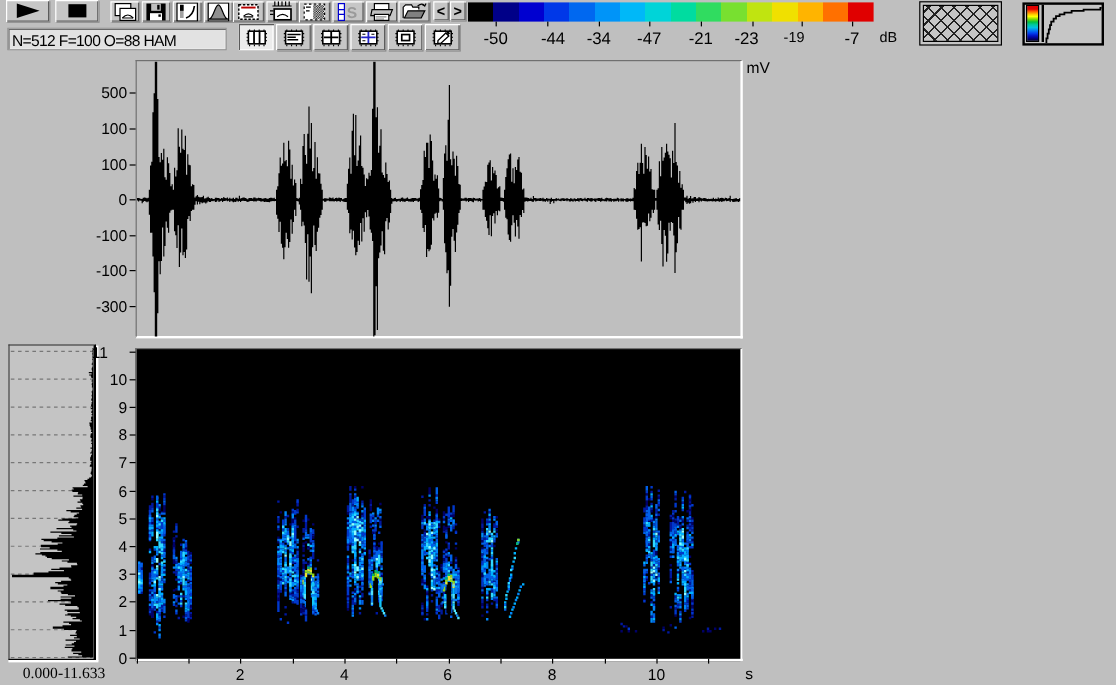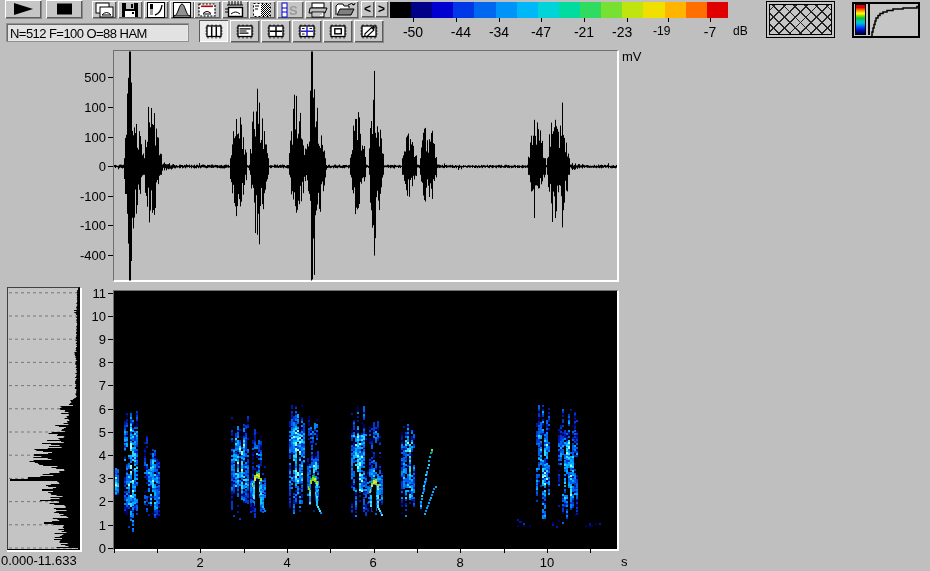--- a/index.html
+++ b/index.html
@@ -194,24 +194,24 @@
     <div style="position:absolute;left:76px;top:101px;width:30px;text-align:right;font-size:13px;line-height:13px;">100</div>
     <div style="position:absolute;left:108px;top:107px;width:5px;height:1px;background:#000"></div>
     <div style="position:absolute;left:76px;top:131px;width:30px;text-align:right;font-size:13px;line-height:13px;">100</div>
     <div style="position:absolute;left:108px;top:137px;width:5px;height:1px;background:#000"></div>
     <div style="position:absolute;left:76px;top:160px;width:30px;text-align:right;font-size:13px;line-height:13px;">0</div>
     <div style="position:absolute;left:108px;top:166px;width:5px;height:1px;background:#000"></div>
     <div style="position:absolute;left:76px;top:190px;width:30px;text-align:right;font-size:13px;line-height:13px;">-100</div>
     <div style="position:absolute;left:108px;top:196px;width:5px;height:1px;background:#000"></div>
     <div style="position:absolute;left:76px;top:219px;width:30px;text-align:right;font-size:13px;line-height:13px;">-100</div>
     <div style="position:absolute;left:108px;top:225px;width:5px;height:1px;background:#000"></div>
-    <div style="position:absolute;left:76px;top:249px;width:30px;text-align:right;font-size:13px;line-height:13px;">-400</div>
+    <div style="position:absolute;left:76px;top:249px;width:30px;text-align:right;font-size:13px;line-height:13px;">-300</div>
     <div style="position:absolute;left:108px;top:255px;width:5px;height:1px;background:#000"></div>
     <div style="position:absolute;left:622px;top:49px;font-size:13px;">mV</div>
-    <div style="position:absolute;left:76px;top:287px;width:30px;text-align:right;font-size:13px;line-height:13px;">11</div>
+    <div style="position:absolute;left:60px;top:287px;width:30px;text-align:right;font-size:13px;line-height:13px;">11</div>
     <div style="position:absolute;left:108px;top:293px;width:5px;height:1px;background:#000"></div>
     <div style="position:absolute;left:76px;top:310px;width:30px;text-align:right;font-size:13px;line-height:13px;">10</div>
     <div style="position:absolute;left:108px;top:316px;width:5px;height:1px;background:#000"></div>
     <div style="position:absolute;left:76px;top:333px;width:30px;text-align:right;font-size:13px;line-height:13px;">9</div>
     <div style="position:absolute;left:108px;top:339px;width:5px;height:1px;background:#000"></div>
     <div style="position:absolute;left:76px;top:356px;width:30px;text-align:right;font-size:13px;line-height:13px;">8</div>
     <div style="position:absolute;left:108px;top:362px;width:5px;height:1px;background:#000"></div>
     <div style="position:absolute;left:76px;top:379px;width:30px;text-align:right;font-size:13px;line-height:13px;">7</div>
     <div style="position:absolute;left:108px;top:385px;width:5px;height:1px;background:#000"></div>
     <div style="position:absolute;left:76px;top:403px;width:30px;text-align:right;font-size:13px;line-height:13px;">6</div>
@@ -239,21 +239,21 @@
     <div style="position:absolute;left:460px;top:549px;width:1px;height:4px;background:#000"></div>
     <div style="position:absolute;left:504px;top:549px;width:1px;height:4px;background:#000"></div>
     <div style="position:absolute;left:547px;top:549px;width:1px;height:4px;background:#000"></div>
     <div style="position:absolute;left:590px;top:549px;width:1px;height:4px;background:#000"></div>
     <div style="position:absolute;left:185px;top:555px;width:30px;text-align:center;font-size:13px;">2</div>
     <div style="position:absolute;left:272px;top:555px;width:30px;text-align:center;font-size:13px;">4</div>
     <div style="position:absolute;left:358px;top:555px;width:30px;text-align:center;font-size:13px;">6</div>
     <div style="position:absolute;left:445px;top:555px;width:30px;text-align:center;font-size:13px;">8</div>
     <div style="position:absolute;left:532px;top:555px;width:30px;text-align:center;font-size:13px;">10</div>
     <div style="position:absolute;left:621px;top:554px;font-size:13px;">s</div>
-    <div style="position:absolute;left:1px;top:553px;font-size:13px;">0.000-11.633</div>
+    <div style="position:absolute;left:19px;top:553px;font-size:13px;font-family:Liberation Serif, serif;">0.000-11.633</div>
     <div style="position:absolute;left:398px;top:24px;width:30px;text-align:center;font-size:14px;">-50</div>
     <div style="position:absolute;left:413px;top:18px;width:1px;height:4px;background:#000"></div>
     <div style="position:absolute;left:441px;top:24px;width:30px;text-align:right;font-size:14px;">-44</div>
     <div style="position:absolute;left:456px;top:18px;width:1px;height:4px;background:#000"></div>
     <div style="position:absolute;left:484px;top:24px;width:30px;text-align:center;font-size:14px;">-34</div>
     <div style="position:absolute;left:499px;top:18px;width:1px;height:4px;background:#000"></div>
     <div style="position:absolute;left:526px;top:24px;width:30px;text-align:center;font-size:14px;">-47</div>
     <div style="position:absolute;left:541px;top:18px;width:1px;height:4px;background:#000"></div>
     <div style="position:absolute;left:569px;top:24px;width:30px;text-align:center;font-size:14px;">-21</div>
     <div style="position:absolute;left:584px;top:18px;width:1px;height:4px;background:#000"></div>

